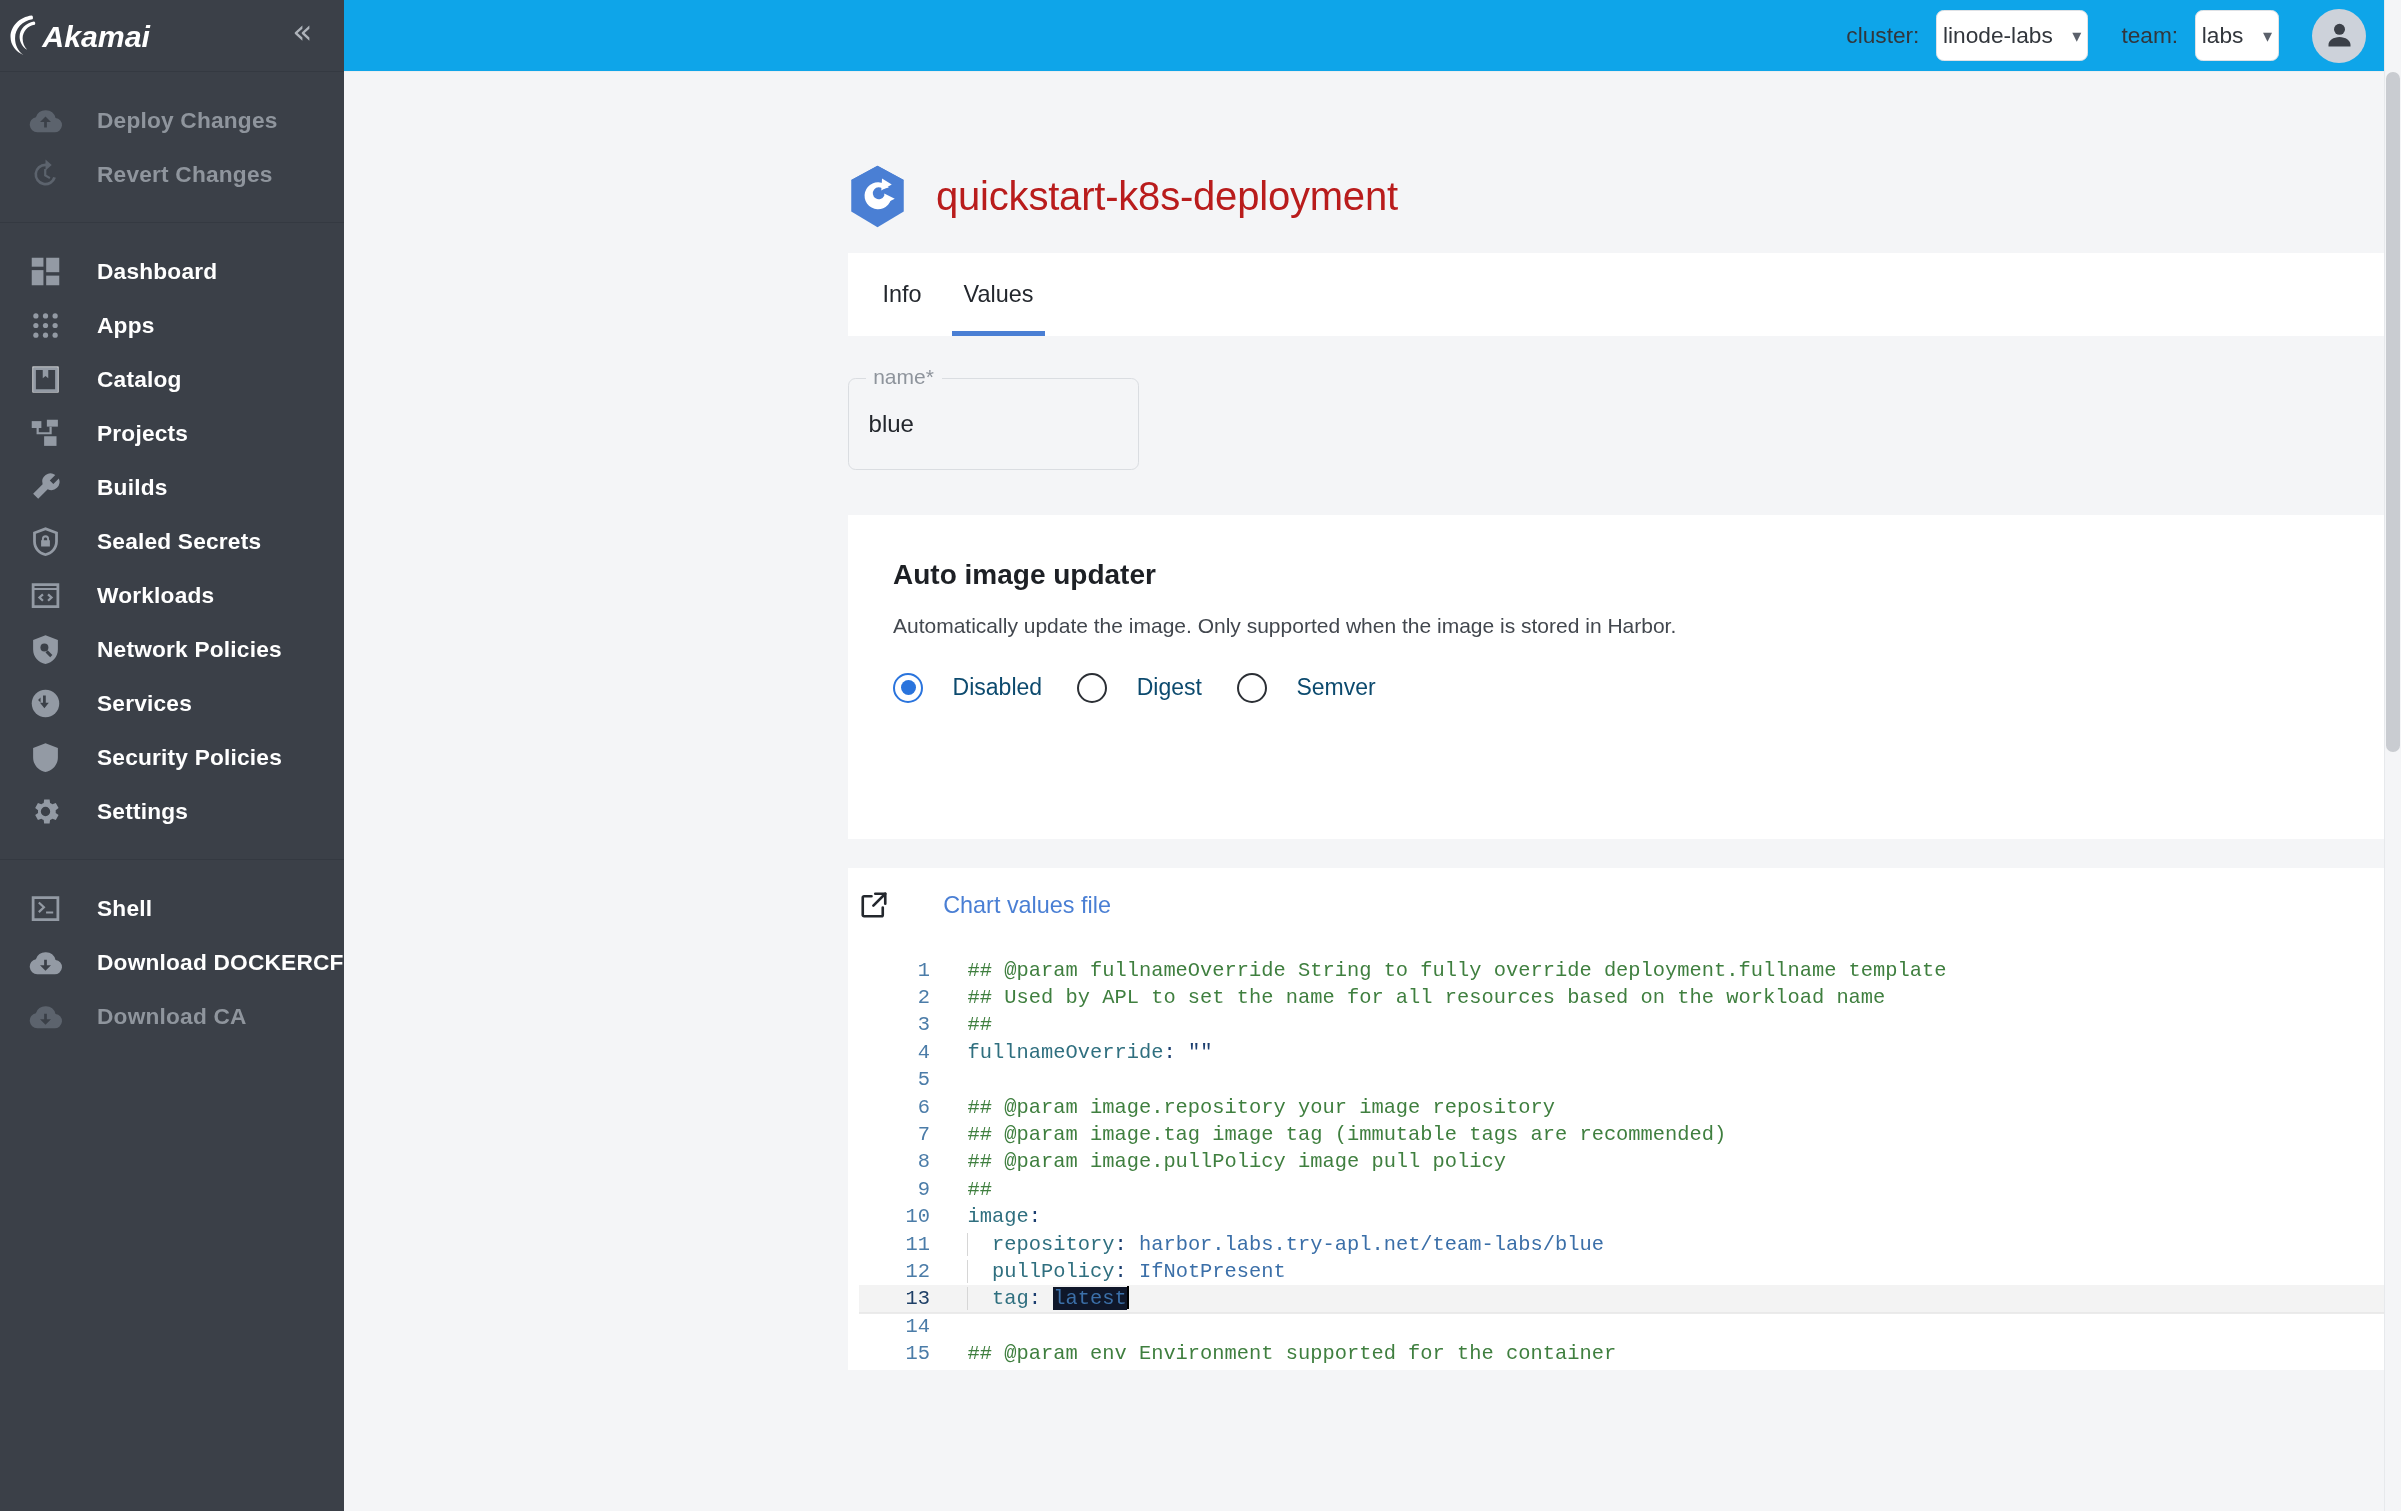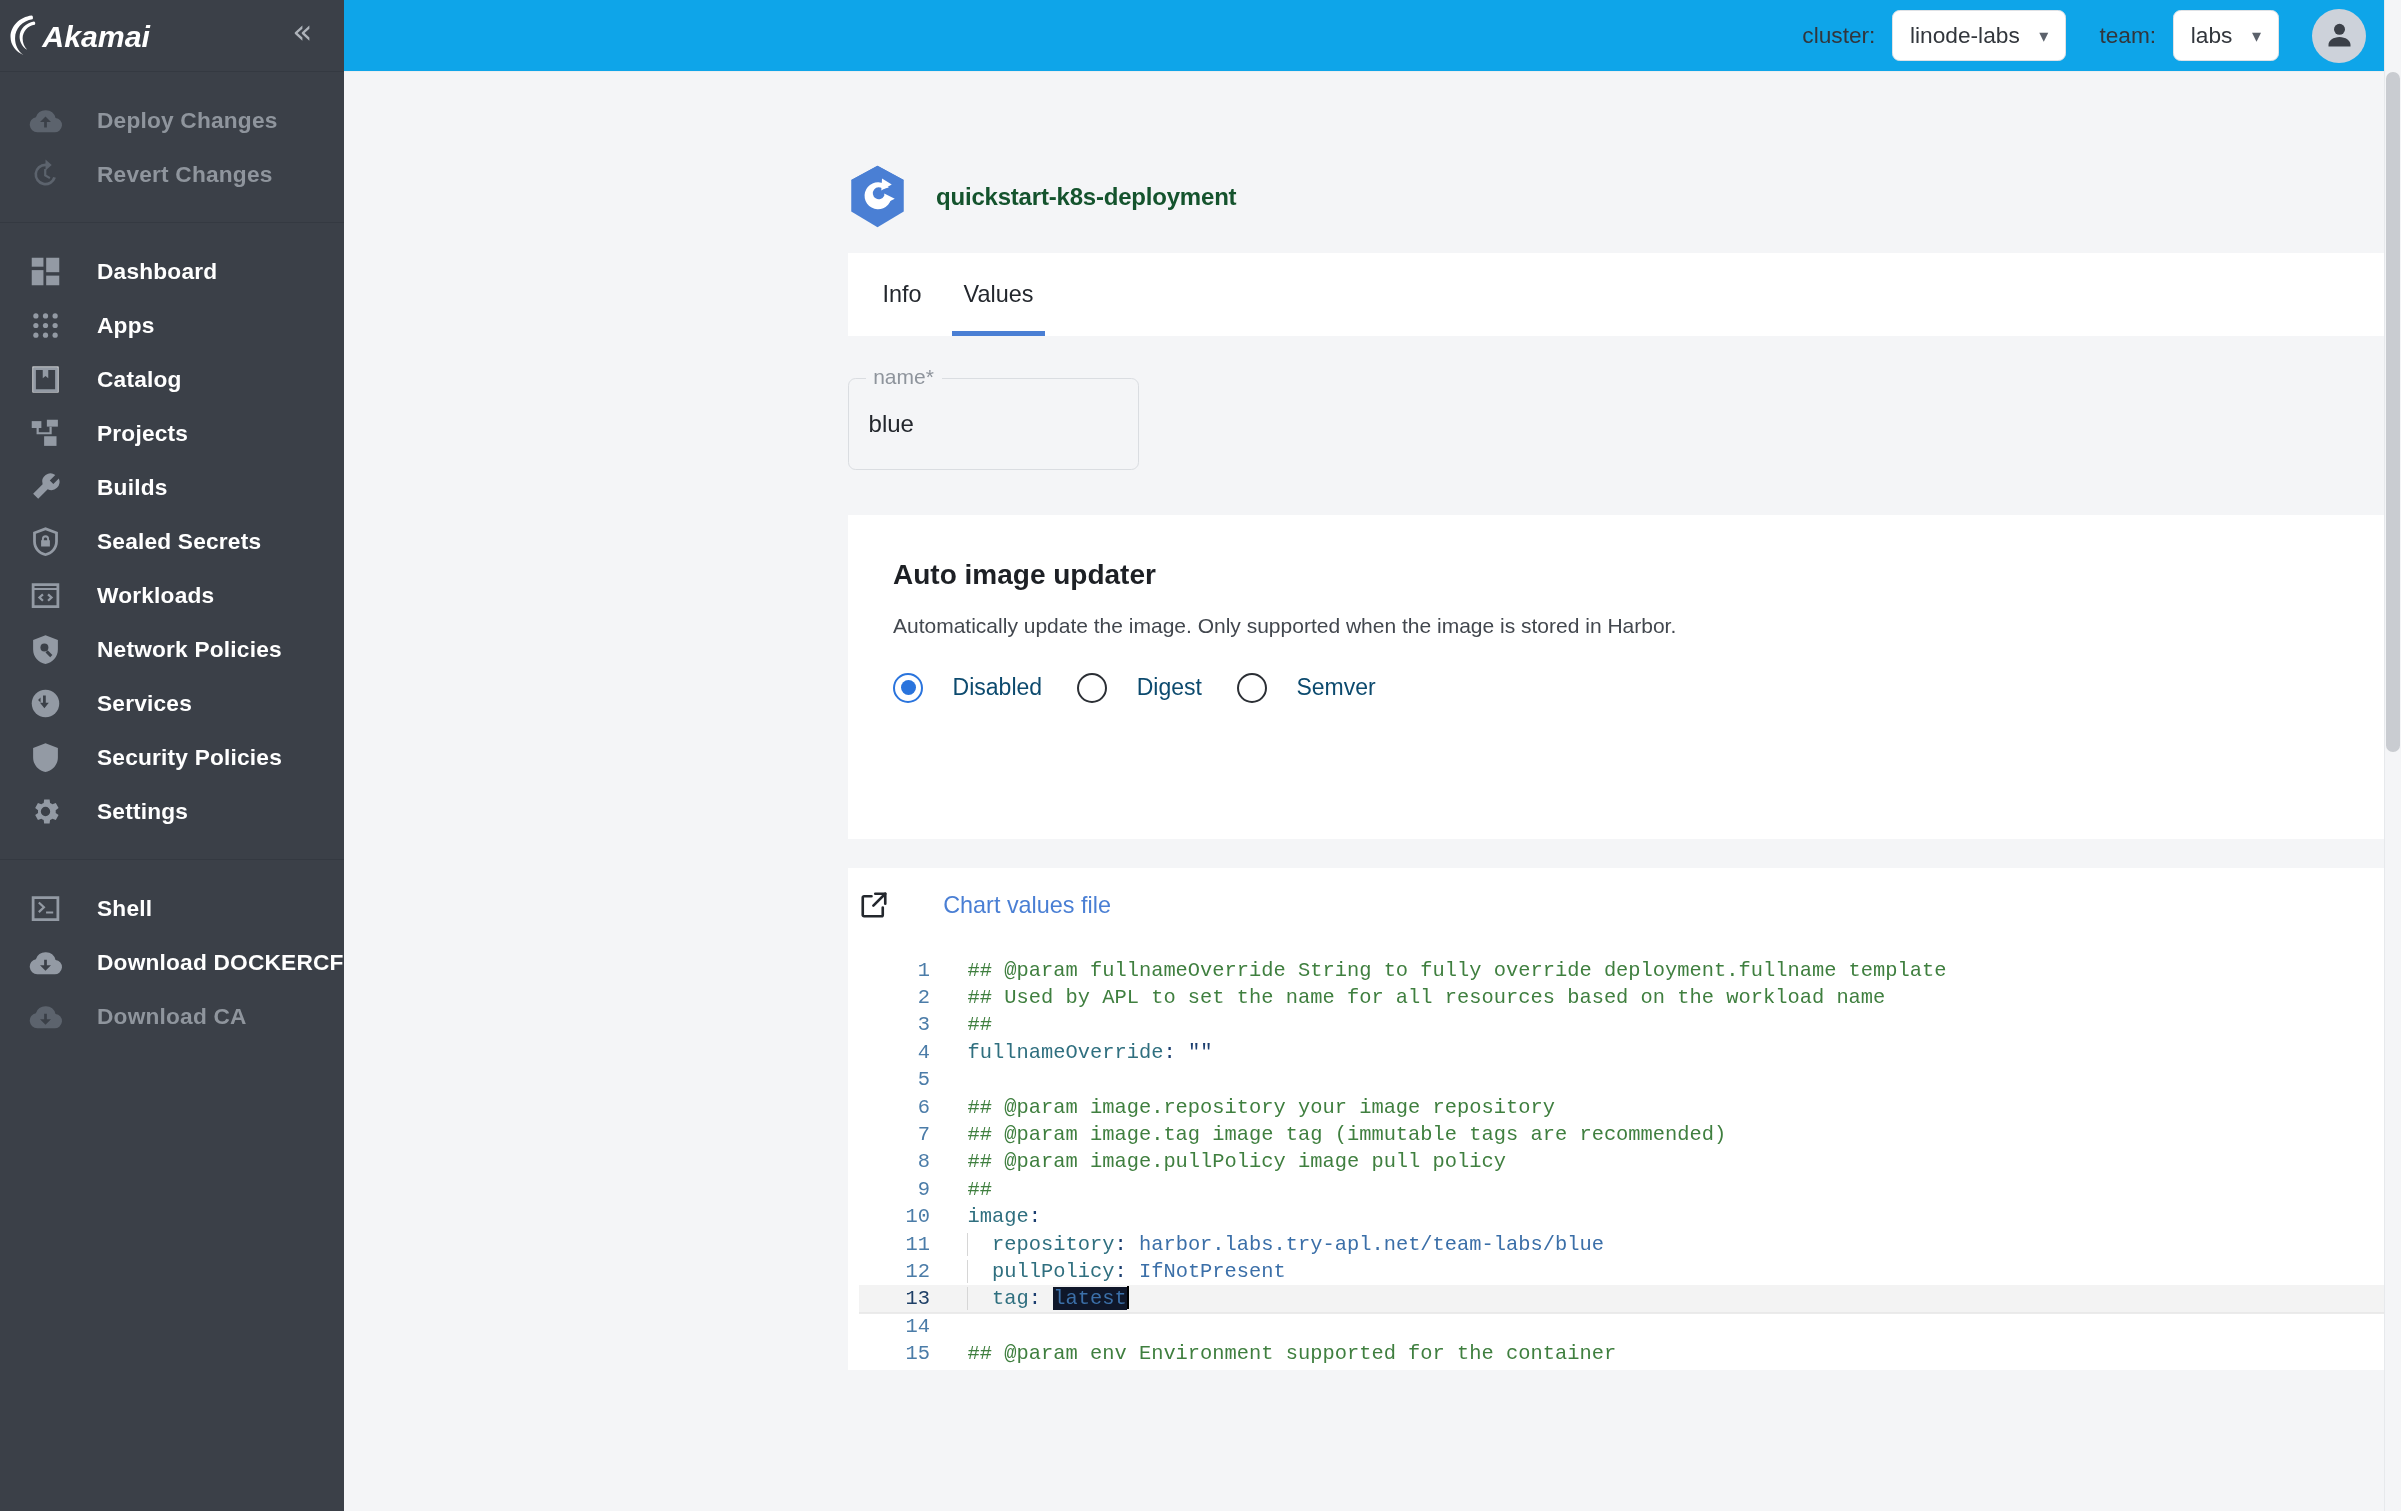--- a/index.html
+++ b/index.html
@@ -61,21 +61,21 @@
     height: 72px; background: #0ea5e9;
     display: flex; align-items: center; justify-content: flex-end;
     padding-right: 35px;
     border-bottom: 0.8px solid #eceef0;
   }
   .topbar .tlabel { font-size: 22.7px; color: #32363c; margin-right: 16.6px; }
   .selectbox {
     border: 0.8px solid #dfe2e6; border-radius: 7.6px;
     height: 51px; min-width: 76px;
     display: flex; align-items: center; justify-content: center;
-    padding: 0 17px; background: #fff; cursor: pointer;
+    padding: 0 6px; background: #fff; cursor: pointer;
     margin-right: 33px;
   }
   .selectbox .sv { font-size: 22.7px; color: #32363c; white-space: nowrap; }
   .selectbox .chev { margin-left: 19.6px; font-size: 18px; color: #5b616b;
     font-family: "DejaVu Sans", sans-serif; line-height: 1; }
   .avatar {
     width: 54px; height: 54px; border-radius: 50%;
     background: #cdd2da; display: flex; align-items: center; justify-content: center;
     cursor: pointer;
   }
@@ -84,21 +84,21 @@
   
   .page { padding: 0; }
   .content-wrap { width: 1744px; margin-left: 504px; }
 
   .titlebar {
     display: flex; align-items: center;
     height: 113px; margin-top: 68px;
   }
   .k8s-logo { width: 59px; height: 63px; flex: 0 0 59px; margin-right: 29px; }
   .k8s-logo svg { width: 59px; height: 63px; display: block; }
-  .page-title { font-size: 24px; font-weight: bold; color: #14532d; letter-spacing: -0.2px; }
+  .page-title { font-size: 40px; font-weight: normal; color: #b91c1c; letter-spacing: -0.2px; }
   .spacer { flex: 1 1 auto; }
 
   .tabs-card { background: #fff; height: 83px; display: flex; align-items: flex-end; padding-left: 13.6px; }
   .tab {
     position: relative; height: 100%;
     display: flex; align-items: center; justify-content: center;
     padding: 0 21px; font-size: 23.4px; color: #23272d; cursor: pointer;
     min-width: 45px;
   }
   .tab.active::after {

